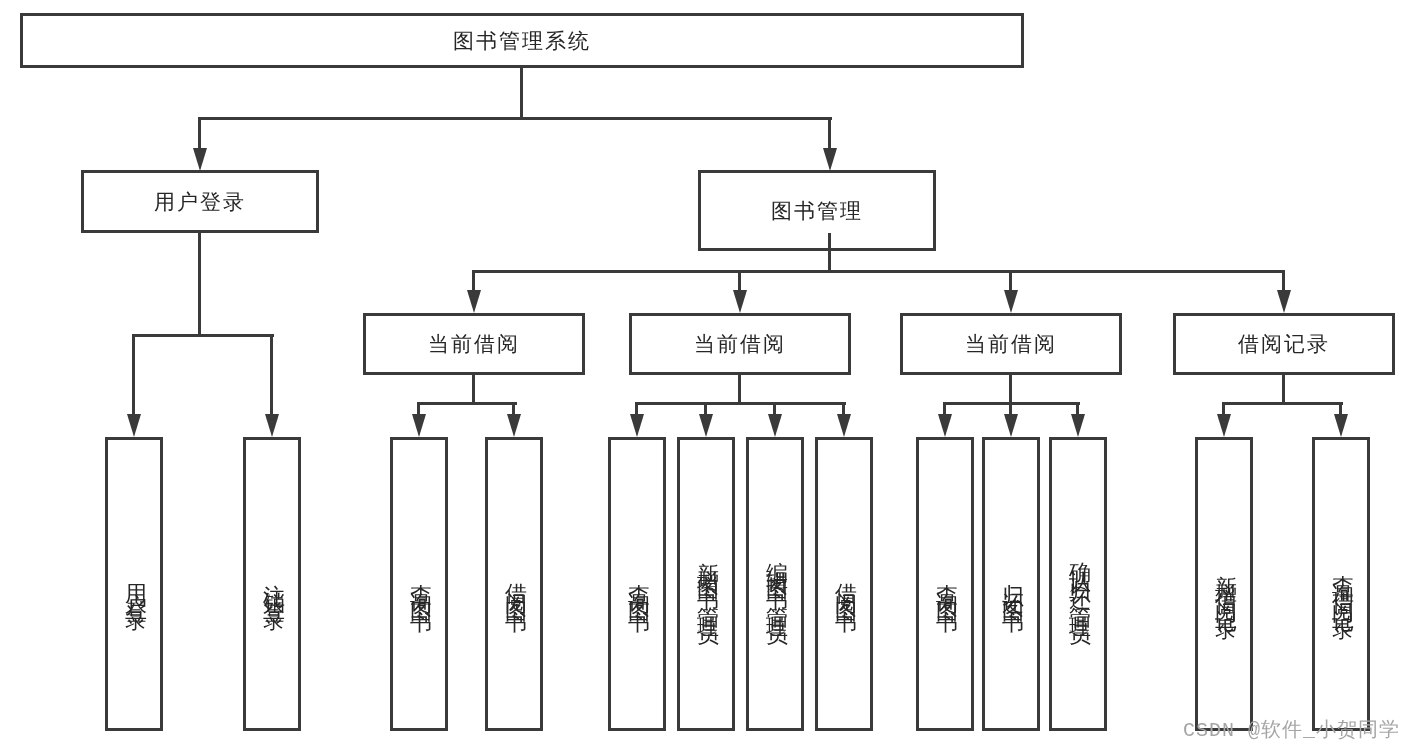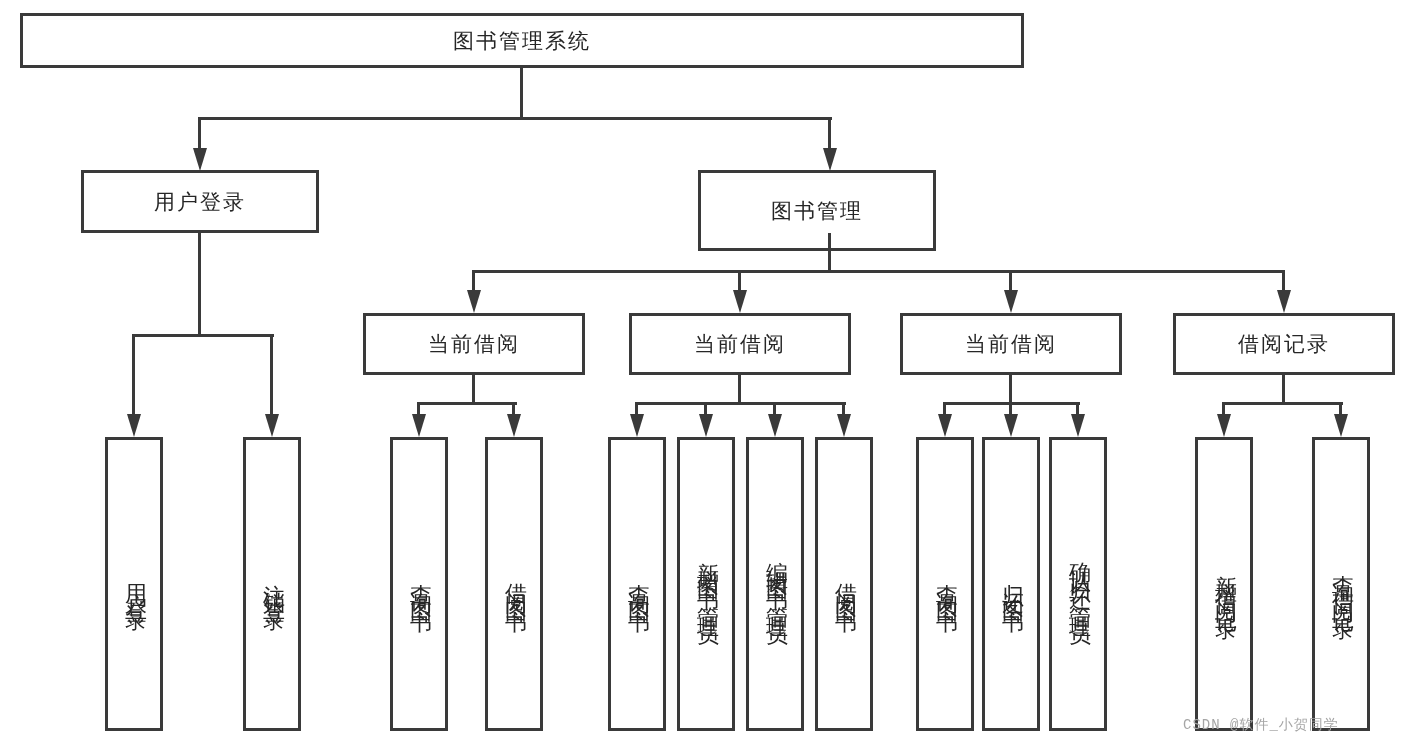--- a/index.html
+++ b/index.html
@@ -26,21 +26,21 @@
   .vline,.hline{position:absolute;background:var(--line)}
   .vline{width:3px}
   .hline{height:3px}
   .arrow{
     position:absolute;width:0;height:0;
     border-left:7px solid transparent;border-right:7px solid transparent;
     border-top:23px solid var(--line);
   }
   .watermark{
     position:absolute;left:1183px;top:716px;z-index:5;
-    color:var(--wm);font-size:14px;letter-spacing:1px;white-space:nowrap;
+    color:var(--wm);font-size:20px;letter-spacing:1px;white-space:nowrap;
   }
 </style>
 </head>
 <body>
 
 <div class="canvas">
 
   <div class="box" style="left:20px;top:13px;width:1004px;height:55px">
     <span class="hlabel">图书管理系统</span>
   </div>

